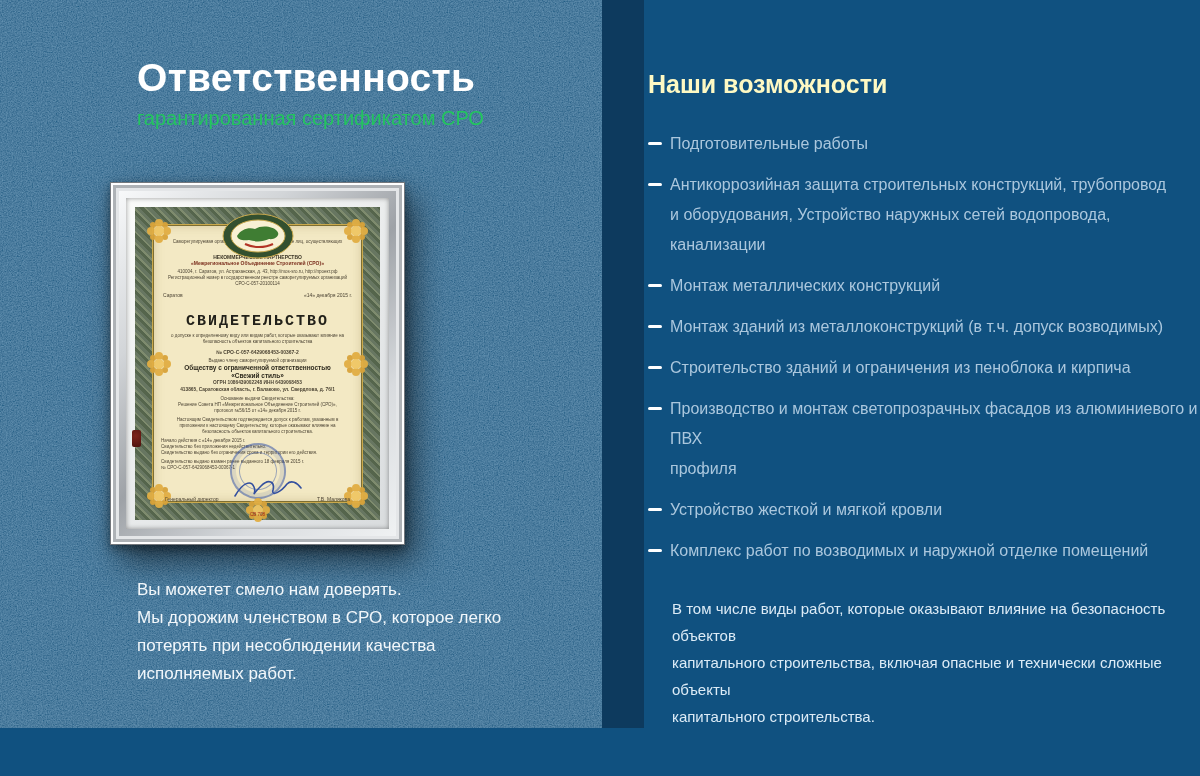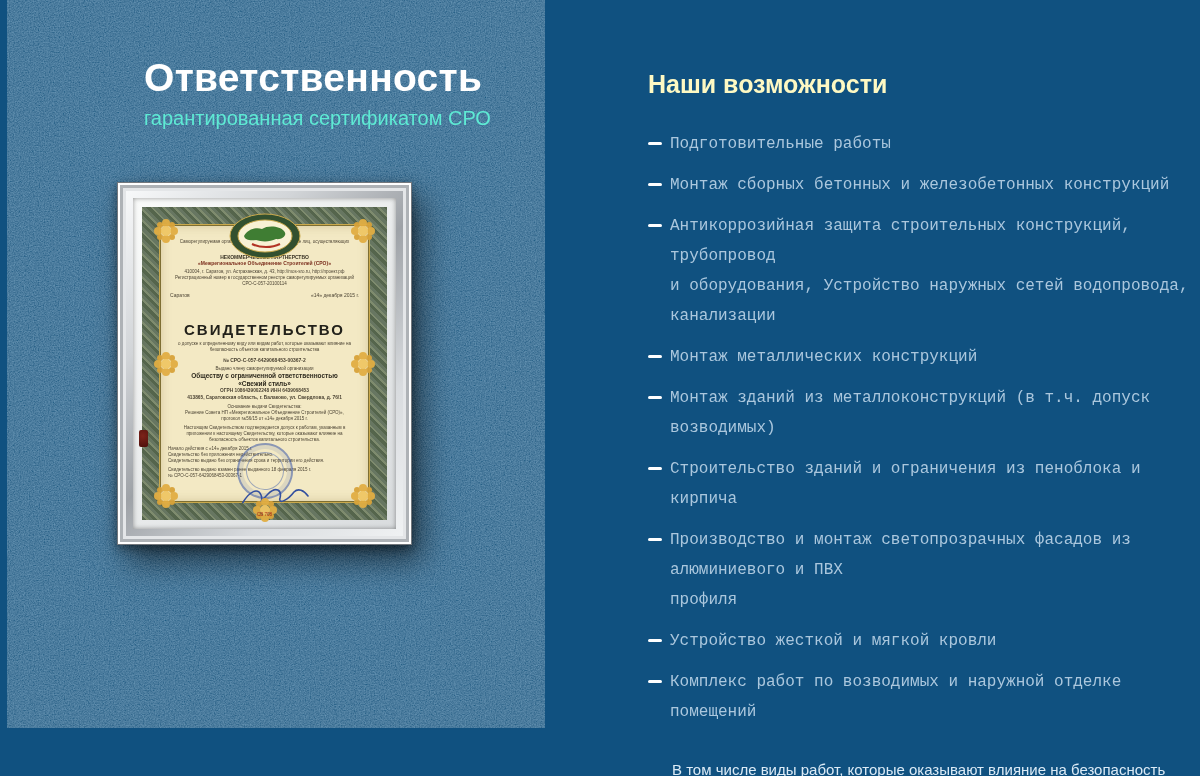--- a/index.html
+++ b/index.html
@@ -1,25 +1,25 @@
 <!DOCTYPE html>
 <html><head>
 <meta charset="utf-8">
 <style>
   html,body{margin:0;padding:0;background:#0a3b61;}
   .page{position:relative;width:1200px;height:776px;overflow:hidden;
         background:#105180;font-family:"Liberation Sans",sans-serif;}
 
   
-  .left-panel{position:absolute;left:7px;top:0;width:538px;height:728px;background:#0d3a5e;}
+  .left-panel{position:absolute;left:0;top:0;width:644px;height:728px;background:#0d3a5e;}
   .left-panel .texture{position:absolute;left:0;top:0;width:100%;height:100%;display:block;}
   .left-content{position:absolute;inset:0;}
   .big-title{position:absolute;left:137px;top:56px;margin:0;color:#ffffff;
              font-size:39px;font-weight:bold;letter-spacing:.3px;}
-  .sub-title{position:absolute;left:137px;top:107px;color:#5eead4;font-size:20px;}
+  .sub-title{position:absolute;left:137px;top:107px;color:#22c55e;font-size:20px;}
   .trust{position:absolute;left:137px;top:576px;margin:0;color:#f2f7fb;
          font-size:17px;line-height:28px;white-space:pre-line;}
 
   
   .cert-frame{position:absolute;left:110px;top:182px;width:295px;height:363px;box-sizing:border-box;
     padding:15px;background:linear-gradient(135deg,#fbfcfd 0%,#d2d5d8 28%,#9ea2a7 50%,#d8dbde 74%,#f2f4f5 100%);
     box-shadow:inset 0 0 0 2px #ffffff,inset 0 0 0 5px #aeb2b6,inset 0 0 0 8px #e4e6e8,
                10px 16px 30px rgba(0,0,0,.55),0 4px 10px rgba(0,0,0,.4);
     border:1px solid #73777c;}
   .cert-mat{height:100%;box-sizing:border-box;padding:9px;
@@ -29,22 +29,22 @@
     border:17px solid #66745f;
     border-image:repeating-linear-gradient(45deg,#55654c 0 3px,#7e8b6e 3px 5px,#677661 5px 8px) 17;
     box-shadow:inset 0 0 0 1px #caa94c,inset 0 0 0 2px #7e6f33,inset 0 0 12px rgba(120,100,40,.35);}
   .cert-inner{position:absolute;left:0;top:0;right:0;bottom:0;padding:3px 5px;
     text-align:center;color:#4c4434;overflow:hidden;}
   .c-tiny{font-size:4.5px;line-height:6px;white-space:pre-line;margin-top:3px;}
   .c-left{text-align:left;padding-left:4px;}
   .c-org{font-size:5px;font-weight:bold;margin-top:3px;color:#3a3426;}
   .c-orgname{font-size:5px;font-weight:bold;color:#7a2d1c;}
   .c-cityrow{display:flex;justify-content:space-between;font-size:5px;margin-top:5px;padding:0 6px;}
-  .c-title{font-family:Liberation Sans, sans-serif;font-size:15px;font-weight:bold;
-           letter-spacing:2px;color:#22211a;margin-top:23px;}
+  .c-title{font-family:Liberation Mono, monospace;font-size:15px;font-weight:bold;
+           letter-spacing:2px;color:#22211a;margin-top:15px;}
   .c-num{font-size:5px;font-weight:bold;margin-top:4px;}
   .c-member{font-size:6.5px;font-weight:bold;color:#2e2a1e;line-height:8px;}
   .c-small-b{font-size:4.8px;font-weight:bold;line-height:6.5px;}
   .c-signrow{display:flex;justify-content:space-between;align-items:flex-end;
              font-size:5px;padding:0 8px;margin-top:7px;}
   .c-mp{font-size:5px;margin-top:3px;}
   .stamp{position:absolute;left:78px;bottom:4px;width:52px;height:52px;border-radius:50%;
     border:2px solid rgba(52,84,168,.55);box-shadow:inset 0 0 0 4px rgba(52,84,168,.12);
     transform:rotate(-14deg);}
   .stamp::after{content:"";position:absolute;inset:7px;border-radius:50%;
@@ -59,21 +59,21 @@
                  6px -6px 0 -2px #d8a33a,-6px 6px 0 -2px #d8a33a,6px 6px 0 -2px #d8a33a,-6px -6px 0 -2px #d8a33a;}
   .fl-tl{left:2px;top:2px;}  .fl-tr{right:2px;top:2px;}
   .fl-bl{left:2px;bottom:2px;} .fl-br{right:2px;bottom:2px;}
   .fl-ml{left:2px;top:calc(50% - 5px);} .fl-mr{right:2px;top:calc(50% - 5px);}
   .fl-bc{left:calc(50% - 5px);bottom:-12px;}
   .emblem{position:absolute;left:calc(50% - 37px);top:-12px;z-index:2;}
 
   
   .right-panel{position:absolute;left:602px;top:0;right:0;bottom:0;padding:0 0 0 46px;box-sizing:border-box;}
   .section-heading{margin:70px 0 0 0;color:#fef9c3;font-size:25px;font-weight:bold;}
-  .cap-list{list-style:none;margin:30px 0 0 0;padding:0;font-family:Liberation Mono, monospace;}
+  .cap-list{list-style:none;margin:30px 0 0 0;padding:0;}
   .cap-list li{display:flex;align-items:flex-start;margin-bottom:11px;}
   .dash{flex:none;width:14px;height:3px;border-radius:2px;background:#ffffff;margin:13px 8px 0 0;}
   .li-text{color:#abc7dd;font-size:16px;line-height:30px;white-space:pre-line;}
   .note{margin:29px 0 0 24px;color:#dcebf6;font-size:15px;line-height:27px;white-space:pre-line;}
 </style>
 </head>
 <body>
 
 <div class="page">
 
@@ -153,33 +153,33 @@
               <div class="stamp"></div>
             </div>
 
             <span class="fl fl-bc" style="z-index:2"></span>
             <div class="bottom-mark">СВ 708</div>
             <div class="wax"></div>
           </div>
         </div>
       </div>
 
+      <p class="trust">Вы можетет смело нам доверять.
+Мы дорожим членством в СРО, которое легко
+потерять при несоблюдении качества
+исполняемых работ.</p>
     </div>
   </div>
 
   <div class="right-panel">
     <h2 class="section-heading">Наши возможности</h2>
     <ul class="cap-list">
       <li>
           <span class="dash"></span>
           <span class="li-text">Подготовительные работы</span>
-        </li>
-      <li>
-          <span class="dash"></span>
-          <span class="li-text">Монтаж сборных бетонных и железобетонных конструкций</span>
         </li>
       <li>
           <span class="dash"></span>
           <span class="li-text">Антикоррозийная защита строительных конструкций, трубопровод
 и оборудования, Устройство наружных сетей водопровода, канализации</span>
         </li>
       <li>
           <span class="dash"></span>
           <span class="li-text">Монтаж металлических конструкций</span>
         </li>

